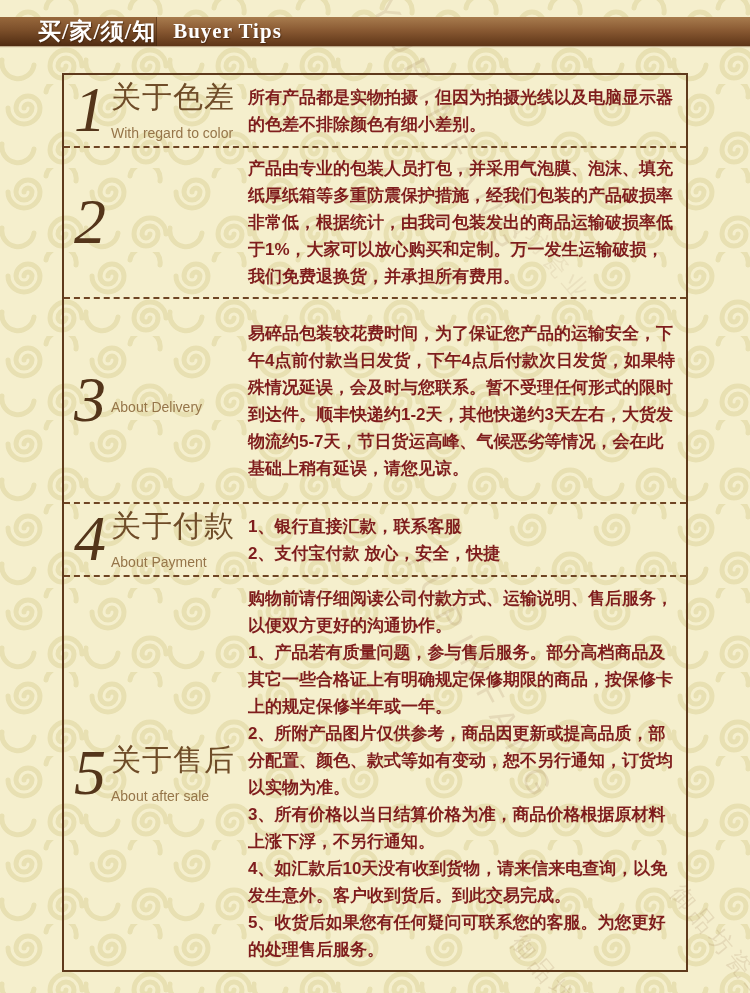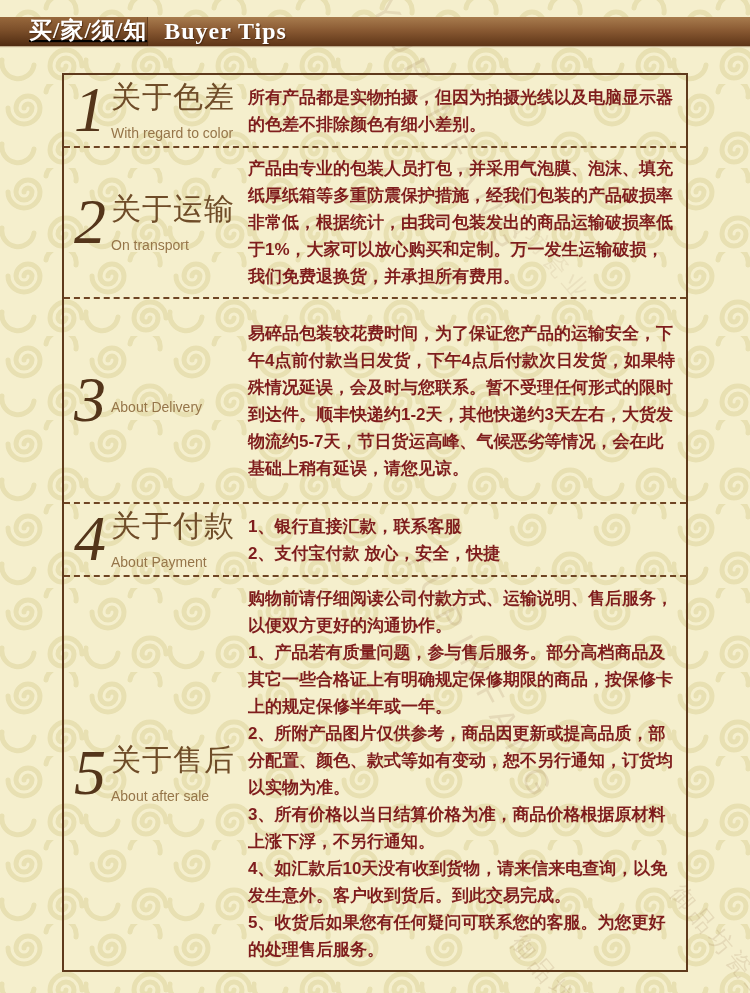--- a/index.html
+++ b/index.html
@@ -19,34 +19,33 @@
   .wm-latin{font-size:34px;letter-spacing:10px;transform:rotate(62deg);}
   .wm-cn{font-size:24px;letter-spacing:5px;transform:rotate(50deg);}
   
   .topbar{
     margin-top:17px;height:29px;width:750px;
     background:linear-gradient(180deg,#a87c4e 0%,#8a5a33 45%,#5e3517 100%);
     display:flex;align-items:center;
     box-shadow:0 1px 1px rgba(90,50,20,.35);
   }
   .topbar-left{
-    height:100%;flex:0 0 130px;display:flex;align-items:flex-end;
-    padding-left:29px;box-sizing:border-box;
+    height:100%;flex:0 0 130px;display:flex;align-items:center;
+    padding-left:38px;box-sizing:border-box;
     background:linear-gradient(180deg,#97683c 0%,#7c4f2a 45%,#502c12 100%);
     border-right:1px solid rgba(60,30,10,.45);
-    text-decoration:underline;
   }
   .topbar-cn{
     font-family:"Liberation Serif", serif;font-weight:bold;
     font-size:23px;color:#ffffff;letter-spacing:1px;white-space:nowrap;
     text-shadow:1px 1px 1px rgba(60,30,10,.6);
   }
   .topbar-en{
     font-family:"Liberation Serif", serif;font-weight:bold;
-    font-size:24px;color:#ffffff;margin-left:16px;letter-spacing:1px;
+    font-size:21px;color:#ffffff;margin-left:16px;letter-spacing:1px;
     text-shadow:1px 1px 1px rgba(60,30,10,.6);
   }
   
   .tips-box{
     box-sizing:border-box;
     width:626px;height:899px;
     margin:27px 0 0 62px;
     border:2px solid #5f3a1c;
     display:flex;flex-direction:column;
   }
@@ -128,24 +127,20 @@
           <div class="tip-title">关于色差</div>
           <div class="tip-sub">With regard to color</div>
         </div>
       </div>
       <div class="tip-body">所有产品都是实物拍摄，但因为拍摄光线以及电脑显示器的色差不排除颜色有细小差别。</div>
     </section>
 
     <section class="tip-row row-2">
       <div class="tip-head">
         <span class="tip-num">2</span>
-        <div class="tip-titles">
-          <div class="tip-title">关于运输</div>
-          <div class="tip-sub">On transport</div>
-        </div>
       </div>
       <div class="tip-body">产品由专业的包装人员打包，并采用气泡膜、泡沫、填充纸厚纸箱等多重防震保护措施，经我们包装的产品破损率非常低，根据统计，由我司包装发出的商品运输破损率低于1%，大家可以放心购买和定制。万一发生运输破损，我们免费退换货，并承担所有费用。</div>
     </section>
 
     <section class="tip-row row-3">
       <div class="tip-head">
         <span class="tip-num">3</span>
         <div class="tip-titles">
           <div class="tip-sub">About Delivery</div>
         </div>

